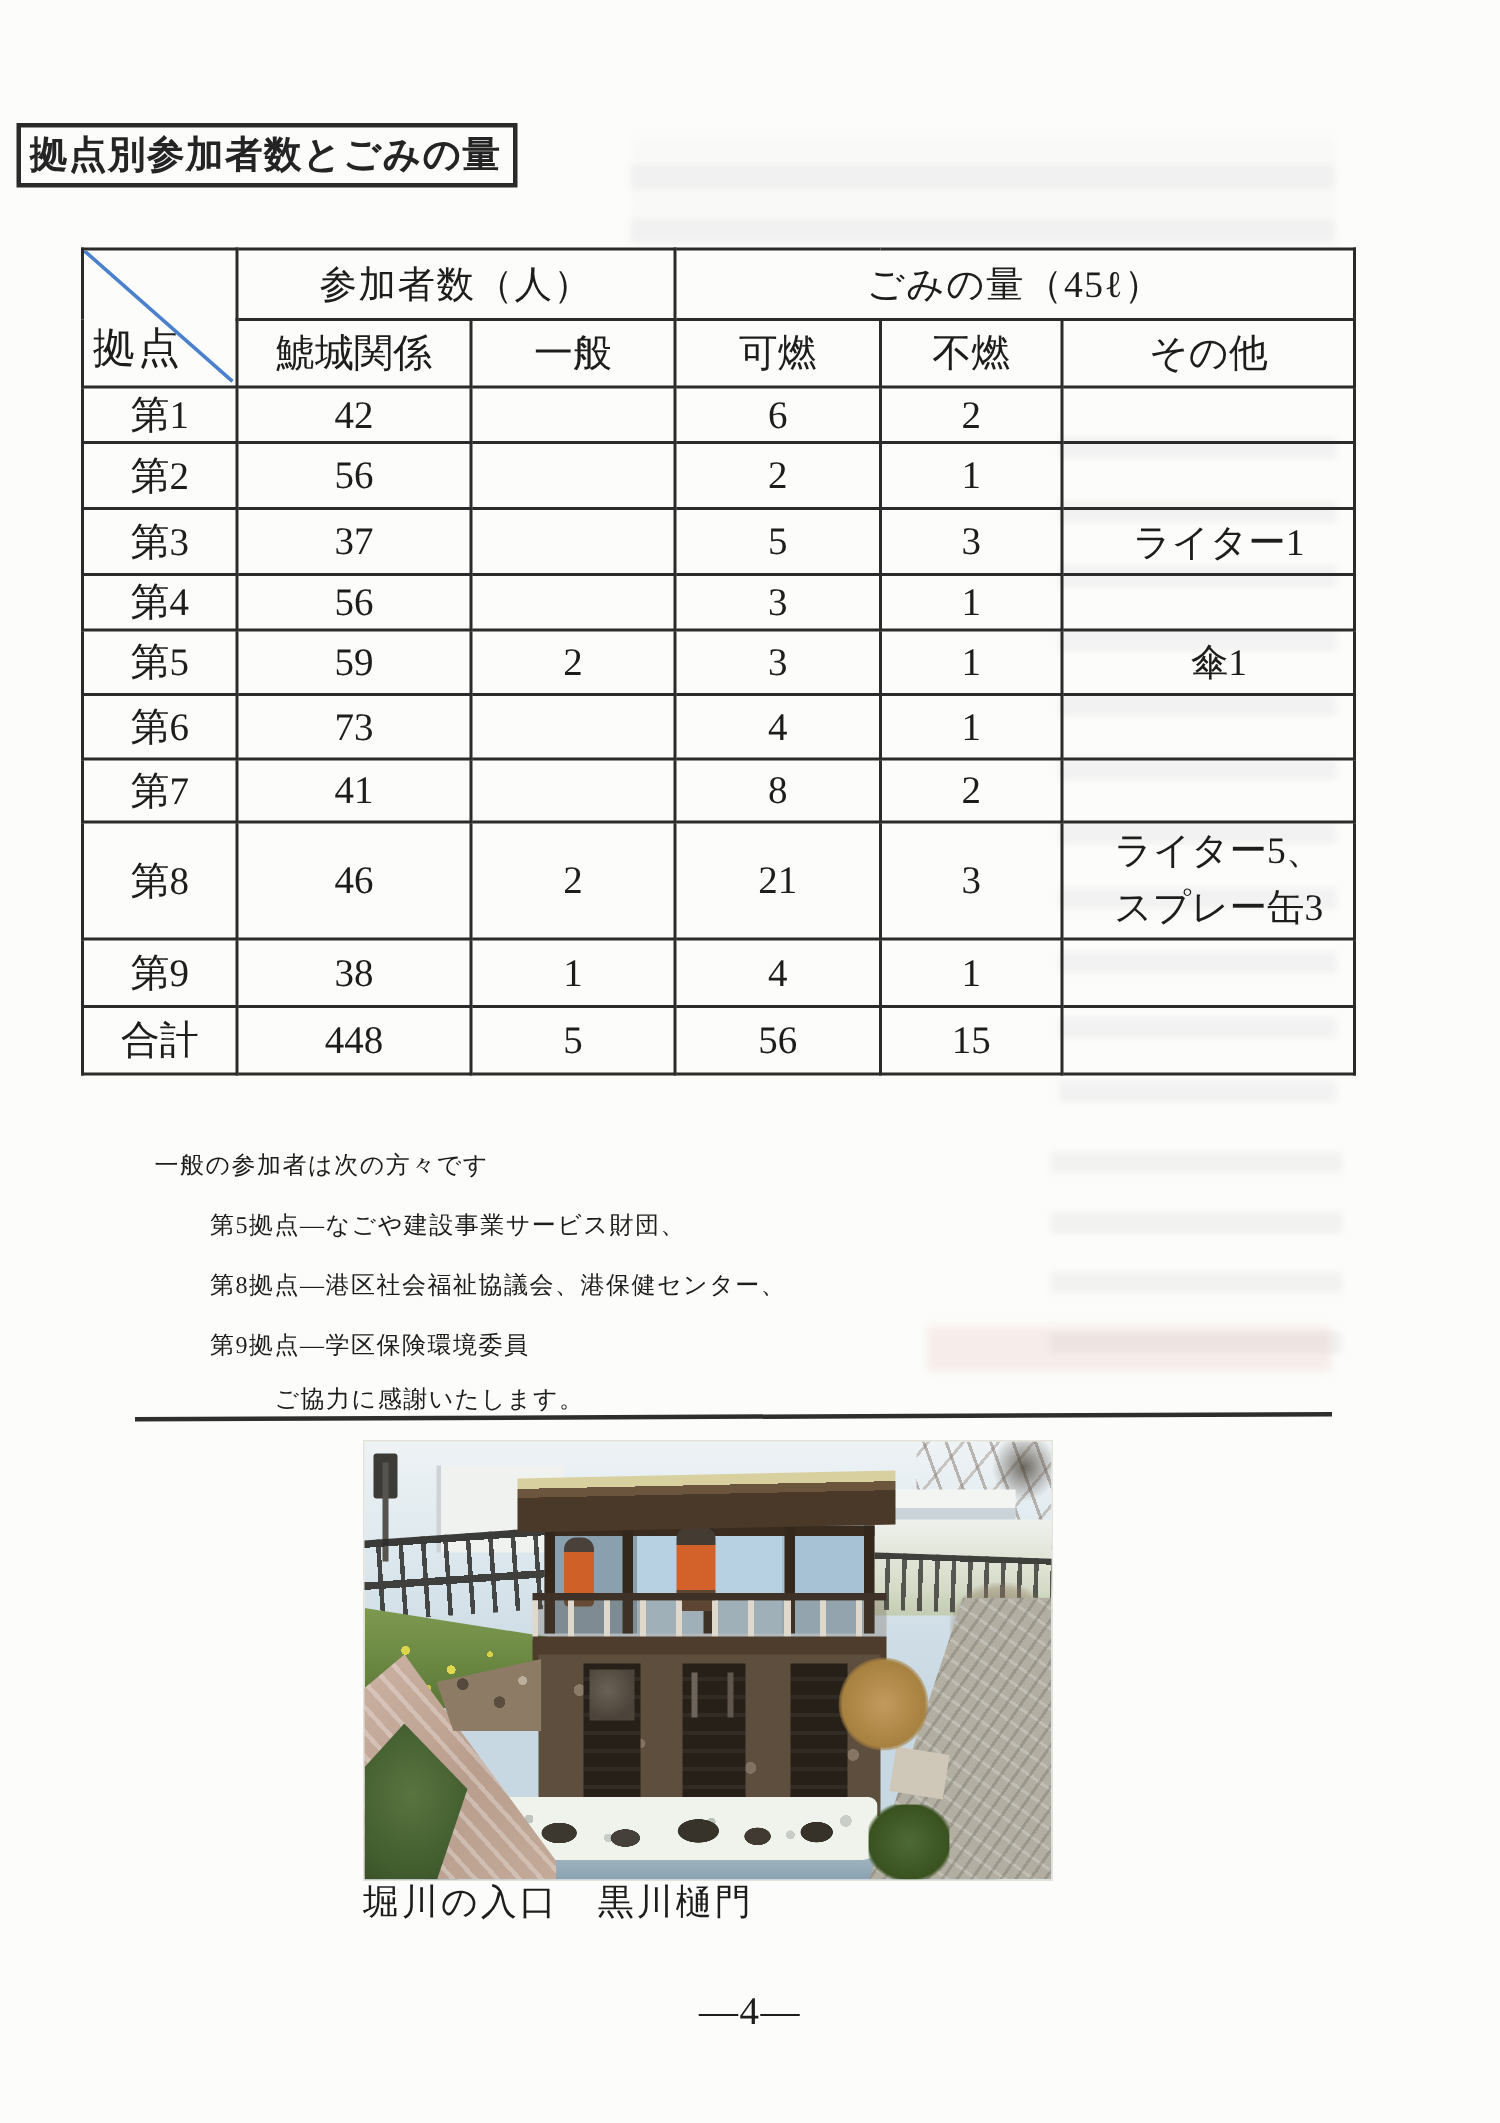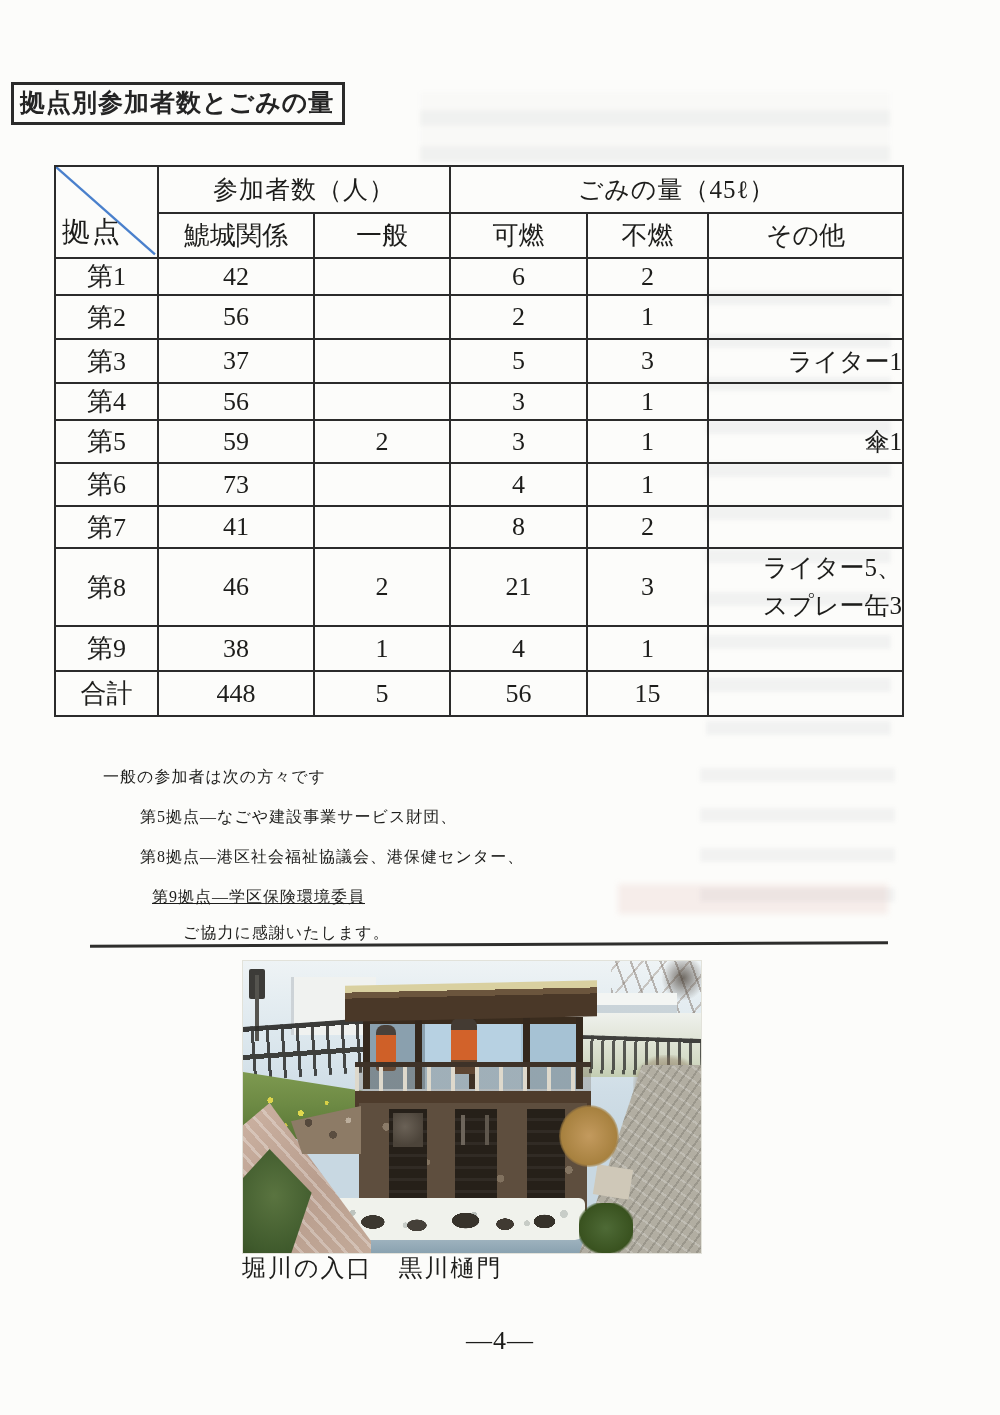--- a/index.html
+++ b/index.html
@@ -26,21 +26,21 @@
     left:54px;top:165px;
     border-collapse:collapse;table-layout:fixed;
     background:transparent;
   }
   .main-table td{
     border:2px solid #2b2b2b;
     font-size:26px;text-align:center;vertical-align:middle;
     padding:0;overflow:hidden;
   }
   .main-table td.ghead{font-size:25px;letter-spacing:1px;}
-  .main-table td.other{text-align:right;padding-left:14px;font-size:25px;}
+  .main-table td.other{text-align:center;padding-left:14px;font-size:25px;}
   .corner{position:relative;}
   .corner svg{position:absolute;left:0;top:0;width:100%;height:100%;}
   .corner .corner-label{
     position:absolute;left:6px;bottom:6px;font-size:28px;letter-spacing:2px;
   }
   .other2line{display:block;line-height:38px;}
 
   
   .note{font-size:16px;letter-spacing:1px;white-space:nowrap;margin-top:19px;}
 
@@ -297,21 +297,21 @@
     <td>56</td>
     <td>15</td>
     <td class="other"></td>
   </tr>
   </tbody>
 </table>
 
 <div class="abs note" style="left:103px;top:748px;">一般の参加者は次の方々です</div>
 <div class="abs note" style="left:140px;top:788px;">第5拠点―なごや建設事業サービス財団、</div>
 <div class="abs note" style="left:140px;top:828px;">第8拠点―港区社会福祉協議会、港保健センター、</div>
-<div class="abs note" style="left:152px;top:868px;text-decoration:underline;">第9拠点―学区保険環境委員</div>
+<div class="abs note" style="left:140px;top:868px;">第9拠点―学区保険環境委員</div>
 <div class="abs note" style="left:183px;top:904px;">ご協力に感謝いたします。</div>
 
 <div class="abs hrule"></div>
 
 <div class="abs photo">
   <div class="abs p-pole-top"></div>
   <div class="abs p-pole1"></div>
   <div class="abs p-bldg-left"></div>
   <div class="abs p-branches"></div>
   <div class="abs p-tree-tr"></div>

